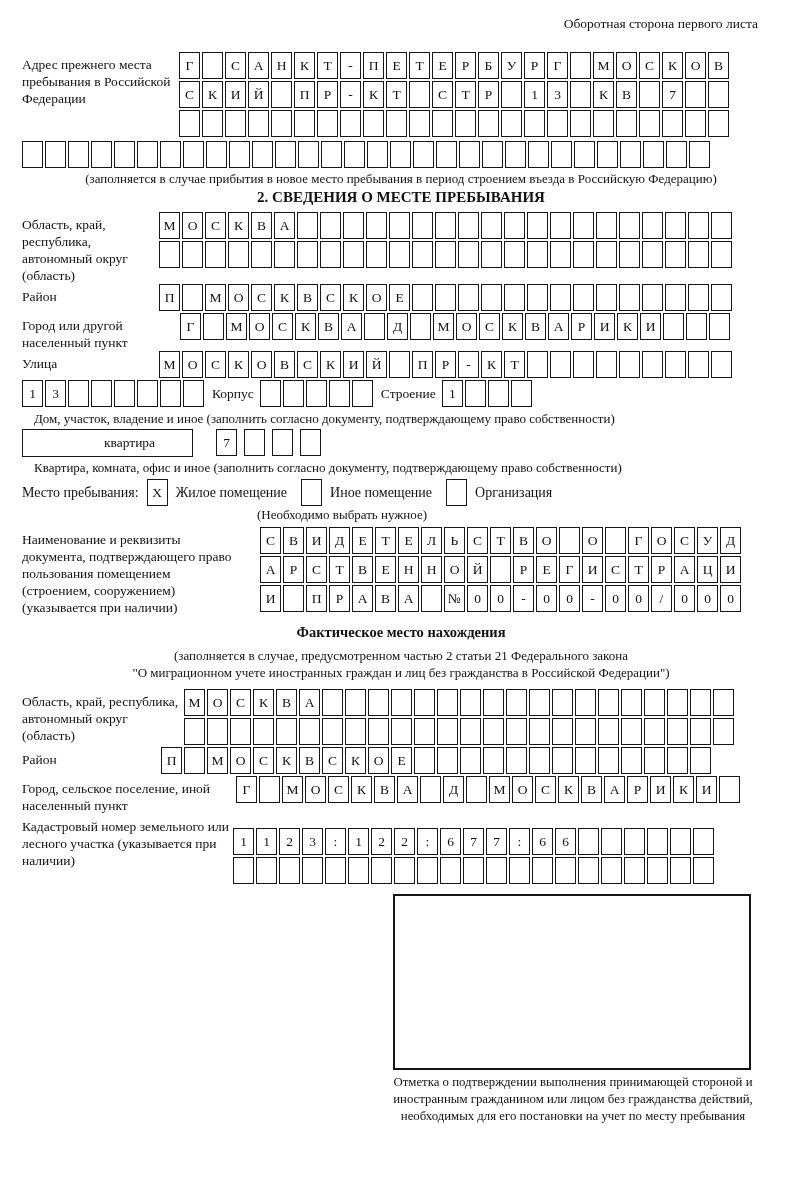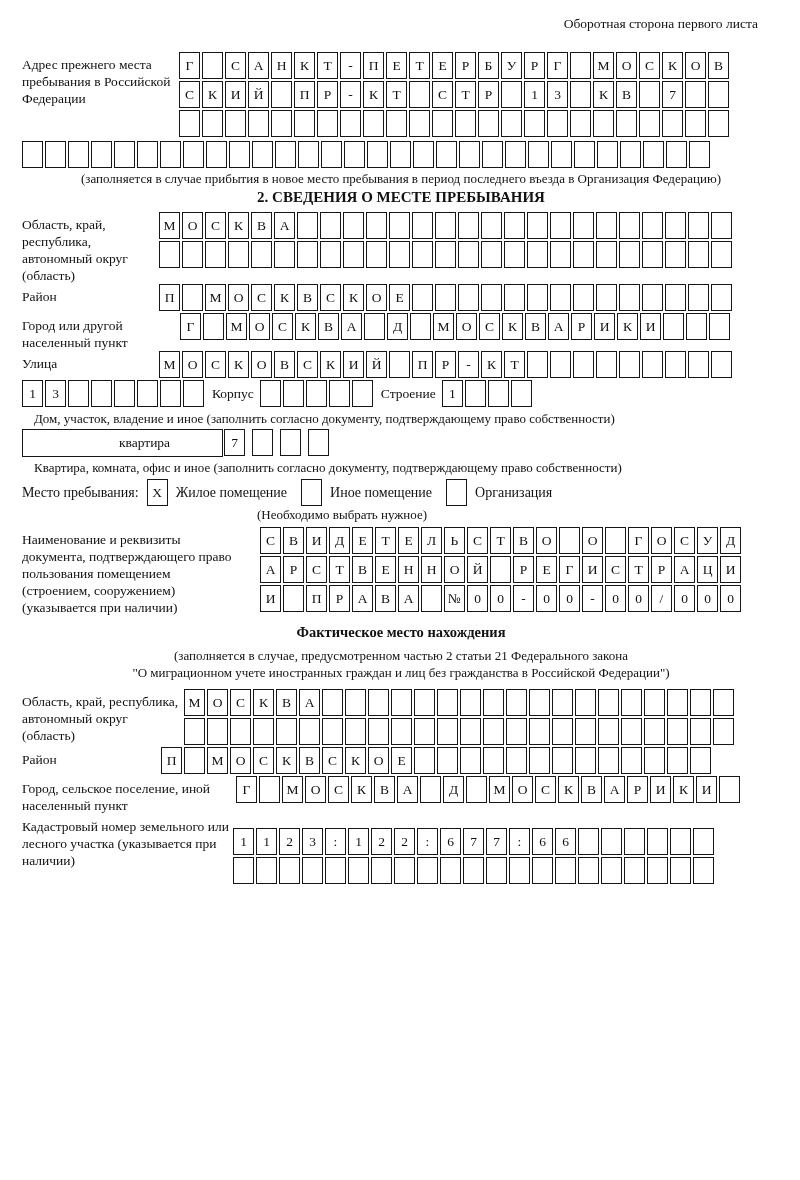--- a/index.html
+++ b/index.html
@@ -19,21 +19,21 @@
         font-size:13.5px;line-height:25px;vertical-align:top;background:#fff;}
   .gapped .cell{margin-right:7px;}
   .fullrow{margin-top:2px;}
   .note{font-size:13px;line-height:17px;}
   .center{text-align:center;}
   .sec-title{font-weight:bold;font-size:15px;text-align:center;margin:2px 0 6px 0;}
   .sub-title{font-weight:bold;font-size:14.5px;text-align:center;margin:8px 0 6px 0;}
   .inputbox{box-sizing:border-box;height:28px;border:1.5px solid #161616;
             text-align:center;font-size:13.5px;line-height:25px;flex-shrink:0;}
   .dom-box{width:168px;margin-right:7px;}
-  .apt-box{width:201px;margin-right:1px;padding-left:44px;}
+  .apt-box{width:171px;margin-right:23px;padding-left:44px;}
   .inline-lbl{font-size:13.5px;line-height:28px;margin:0 6px;flex-shrink:0;}
   .house-note{margin:1px 0 2px 12px;}
   .stay-line{display:flex;align-items:center;font-size:14px;margin-top:3px;height:27px;}
   .stay-label{margin-right:8px;}
   .stay-opt-label{margin:0 14px 0 8px;}
   .stay-box{margin-right:0;}
   .necessity{width:640px;margin:0 0 4px 0;}
   .doc-block{margin-top:2px;gap:20px;}
   .stamp-wrap{width:360px;margin-left:371px;margin-top:8px;}
   .stamp-box{box-sizing:border-box;width:358px;height:176px;border:2px solid #161616;background:#fff;}
@@ -49,21 +49,21 @@
 
   <div class="line">
     <div class="lbl w157">Адрес прежнего места пребывания в Российской Федерации</div>
     <div class="rows">
       <div class="cellrow"><span class="cell">Г</span><span class="cell"></span><span class="cell">С</span><span class="cell">А</span><span class="cell">Н</span><span class="cell">К</span><span class="cell">Т</span><span class="cell">-</span><span class="cell">П</span><span class="cell">Е</span><span class="cell">Т</span><span class="cell">Е</span><span class="cell">Р</span><span class="cell">Б</span><span class="cell">У</span><span class="cell">Р</span><span class="cell">Г</span><span class="cell"></span><span class="cell">М</span><span class="cell">О</span><span class="cell">С</span><span class="cell">К</span><span class="cell">О</span><span class="cell">В</span></div>
       <div class="cellrow"><span class="cell">С</span><span class="cell">К</span><span class="cell">И</span><span class="cell">Й</span><span class="cell"></span><span class="cell">П</span><span class="cell">Р</span><span class="cell">-</span><span class="cell">К</span><span class="cell">Т</span><span class="cell"></span><span class="cell">С</span><span class="cell">Т</span><span class="cell">Р</span><span class="cell"></span><span class="cell">1</span><span class="cell">3</span><span class="cell"></span><span class="cell">К</span><span class="cell">В</span><span class="cell"></span><span class="cell">7</span><span class="cell"></span><span class="cell"></span></div>
       <div class="cellrow"><span class="cell"></span><span class="cell"></span><span class="cell"></span><span class="cell"></span><span class="cell"></span><span class="cell"></span><span class="cell"></span><span class="cell"></span><span class="cell"></span><span class="cell"></span><span class="cell"></span><span class="cell"></span><span class="cell"></span><span class="cell"></span><span class="cell"></span><span class="cell"></span><span class="cell"></span><span class="cell"></span><span class="cell"></span><span class="cell"></span><span class="cell"></span><span class="cell"></span><span class="cell"></span><span class="cell"></span></div>
     </div>
   </div>
   <div class="cellrow fullrow"><span class="cell"></span><span class="cell"></span><span class="cell"></span><span class="cell"></span><span class="cell"></span><span class="cell"></span><span class="cell"></span><span class="cell"></span><span class="cell"></span><span class="cell"></span><span class="cell"></span><span class="cell"></span><span class="cell"></span><span class="cell"></span><span class="cell"></span><span class="cell"></span><span class="cell"></span><span class="cell"></span><span class="cell"></span><span class="cell"></span><span class="cell"></span><span class="cell"></span><span class="cell"></span><span class="cell"></span><span class="cell"></span><span class="cell"></span><span class="cell"></span><span class="cell"></span><span class="cell"></span><span class="cell"></span></div>
-  <div class="note center">(заполняется в случае прибытия в новое место пребывания в период последнего въезда в Организация Федерацию)</div>
+  <div class="note center">(заполняется в случае прибытия в новое место пребывания в период строением въезда в Российскую Федерацию)</div>
 
   <div class="sec-title">2. СВЕДЕНИЯ О МЕСТЕ ПРЕБЫВАНИЯ</div>
 
   <div class="line">
     <div class="lbl w137">Область, край, республика, автономный округ (область)</div>
     <div class="rows">
       <div class="cellrow"><span class="cell">М</span><span class="cell">О</span><span class="cell">С</span><span class="cell">К</span><span class="cell">В</span><span class="cell">А</span><span class="cell"></span><span class="cell"></span><span class="cell"></span><span class="cell"></span><span class="cell"></span><span class="cell"></span><span class="cell"></span><span class="cell"></span><span class="cell"></span><span class="cell"></span><span class="cell"></span><span class="cell"></span><span class="cell"></span><span class="cell"></span><span class="cell"></span><span class="cell"></span><span class="cell"></span><span class="cell"></span><span class="cell"></span></div>
       <div class="cellrow"><span class="cell"></span><span class="cell"></span><span class="cell"></span><span class="cell"></span><span class="cell"></span><span class="cell"></span><span class="cell"></span><span class="cell"></span><span class="cell"></span><span class="cell"></span><span class="cell"></span><span class="cell"></span><span class="cell"></span><span class="cell"></span><span class="cell"></span><span class="cell"></span><span class="cell"></span><span class="cell"></span><span class="cell"></span><span class="cell"></span><span class="cell"></span><span class="cell"></span><span class="cell"></span><span class="cell"></span><span class="cell"></span></div>
     </div>
   </div>
@@ -141,14 +141,18 @@
   </div>
 
   <div class="line">
     <div class="lbl w211">Кадастровый номер земельного или лесного участка (указывается при наличии)</div>
     <div class="rows" style="padding-top:14px;">
       <div class="cellrow"><span class="cell">1</span><span class="cell">1</span><span class="cell">2</span><span class="cell">3</span><span class="cell">:</span><span class="cell">1</span><span class="cell">2</span><span class="cell">2</span><span class="cell">:</span><span class="cell">6</span><span class="cell">7</span><span class="cell">7</span><span class="cell">:</span><span class="cell">6</span><span class="cell">6</span><span class="cell"></span><span class="cell"></span><span class="cell"></span><span class="cell"></span><span class="cell"></span><span class="cell"></span></div>
       <div class="cellrow"><span class="cell"></span><span class="cell"></span><span class="cell"></span><span class="cell"></span><span class="cell"></span><span class="cell"></span><span class="cell"></span><span class="cell"></span><span class="cell"></span><span class="cell"></span><span class="cell"></span><span class="cell"></span><span class="cell"></span><span class="cell"></span><span class="cell"></span><span class="cell"></span><span class="cell"></span><span class="cell"></span><span class="cell"></span><span class="cell"></span><span class="cell"></span></div>
     </div>
   </div>
 
+  <div class="stamp-wrap">
+    <div class="stamp-box"></div>
+    <div class="stamp-caption">Отметка о подтверждении выполнения принимающей стороной и иностранным гражданином или лицом без гражданства действий, необходимых для его постановки на учет по месту пребывания</div>
+  </div>
 
 </div>
 
 </body></html>

